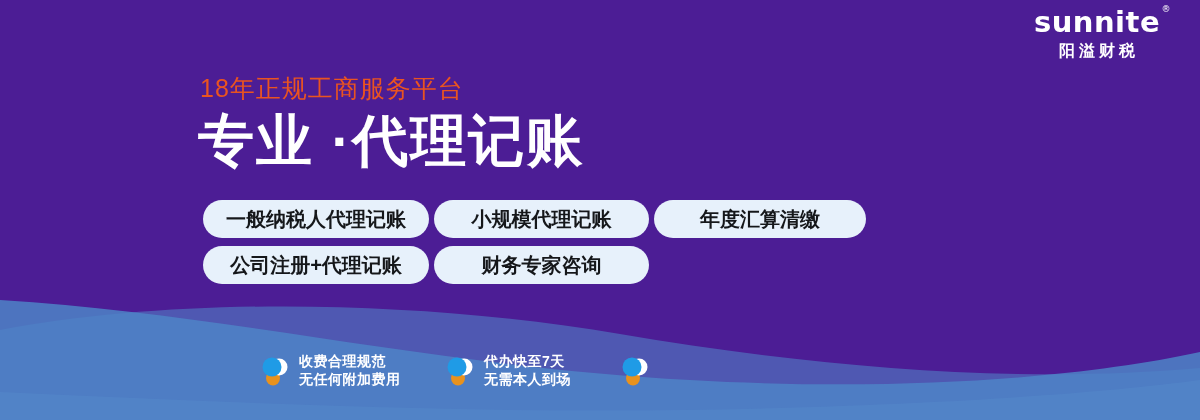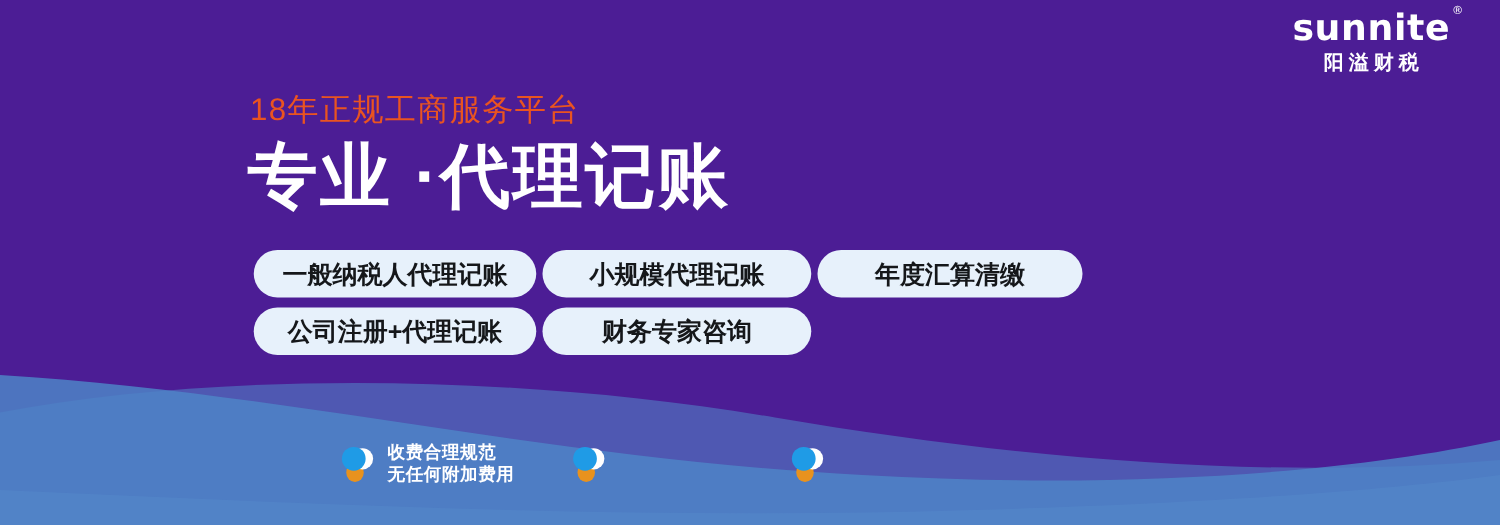--- a/index.html
+++ b/index.html
@@ -113,21 +113,21 @@
     white-space: nowrap;
     box-sizing: border-box;
   }
   .pill.w1 { width: 226px; }
   .pill.w2 { width: 215px; }
   .pill.w3 { width: 212px; }
 
   
   .features {
     position: absolute;
-    left: 271px;
+    left: 260px;
     top: 352px;
     display: flex;
     gap: 0;
   }
   .feature {
     display: flex;
     align-items: center;
     gap: 9px;
   }
   .feature.f1 { width: 185px; }
@@ -199,20 +199,24 @@
     </div>
 
     <div class="feature f2">
       <div class="feature-icon">
         <svg viewBox="0 0 30 32" width="30" height="32">
           <ellipse cx="13" cy="24" rx="7" ry="7.5" fill="#e8921e"></ellipse>
           <circle cx="19" cy="13" r="8.5" fill="#ffffff"></circle>
           <circle cx="12" cy="13" r="9.5" fill="#1f9be6"></circle>
         </svg>
       </div>
+      <div class="feature-text">
+        <div>代办快至7天</div>
+        <div>无需本人到场</div>
+      </div>
     </div>
 
     <div class="feature f3">
       <div class="feature-icon">
         <svg viewBox="0 0 30 32" width="30" height="32">
           <ellipse cx="13" cy="24" rx="7" ry="7.5" fill="#e8921e"></ellipse>
           <circle cx="19" cy="13" r="8.5" fill="#ffffff"></circle>
           <circle cx="12" cy="13" r="9.5" fill="#1f9be6"></circle>
         </svg>
       </div>

